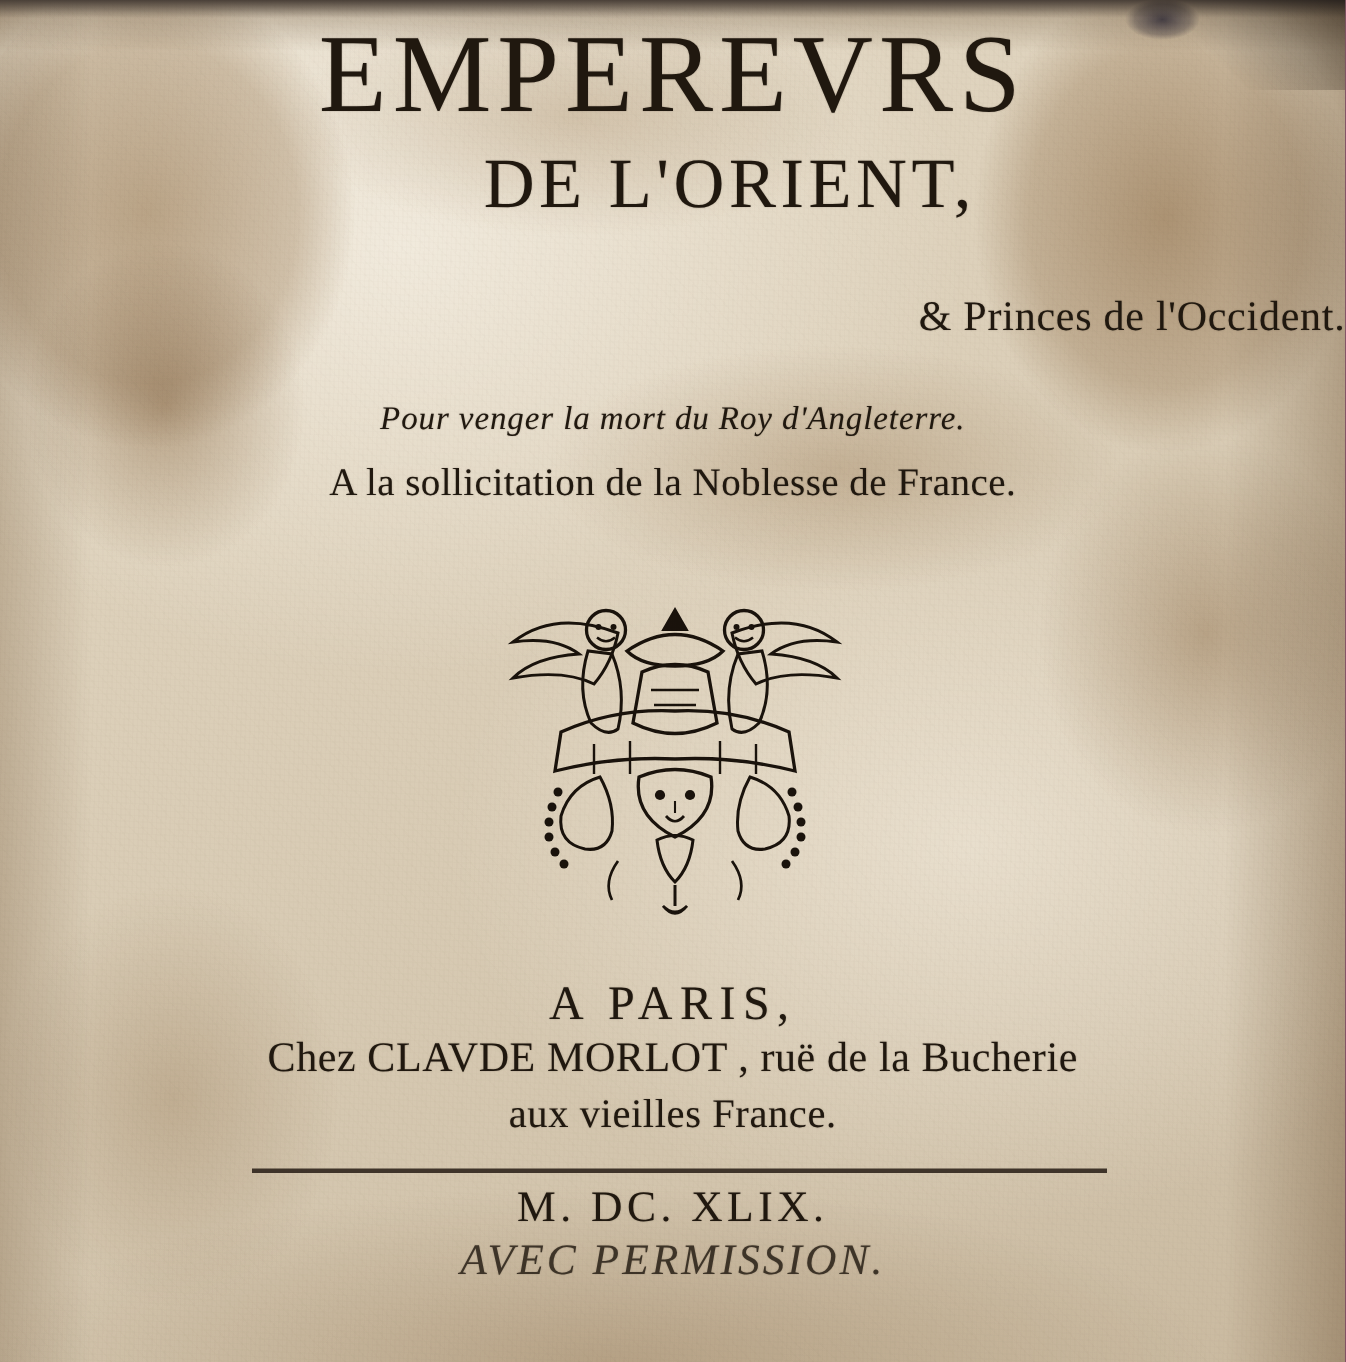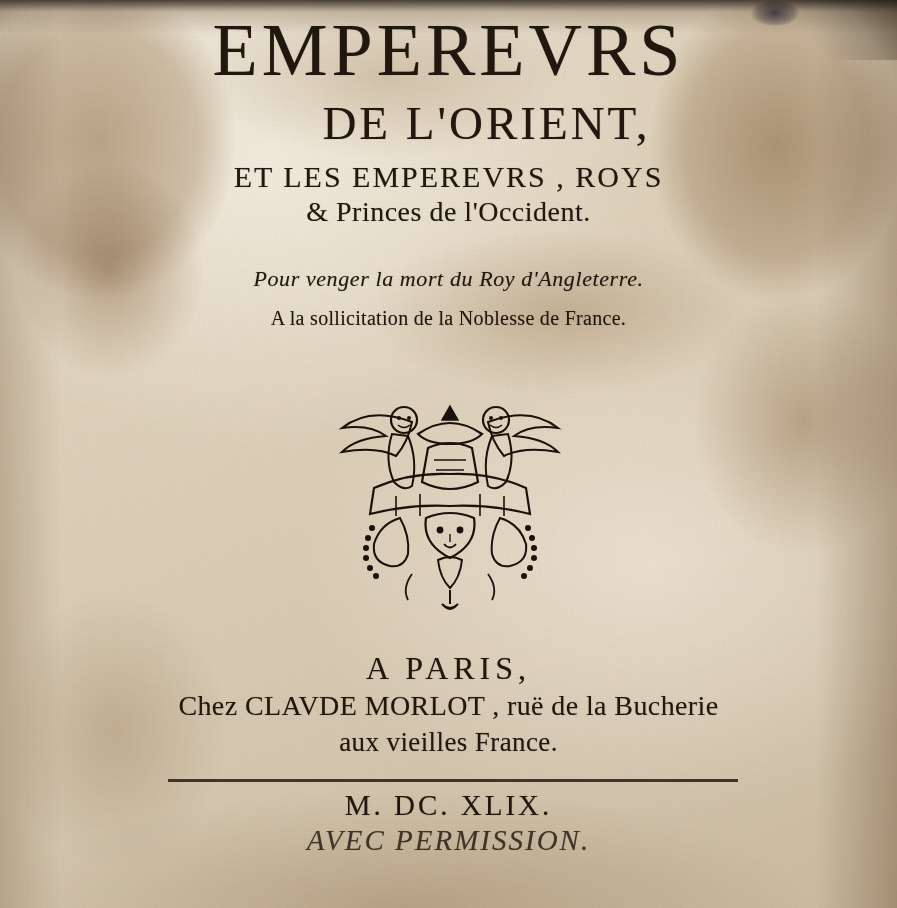--- a/index.html
+++ b/index.html
@@ -137,32 +137,33 @@
   }
   .line3 {
     top: 160px;
     font-size: 30px;
     letter-spacing: 2px;
   }
   .line4 {
     top: 196px;
     font-size: 28px;
     letter-spacing: 0.5px;
+    text-align: right;
   }
   .italic-line {
     top: 250px;
     font-size: 22px;
     font-style: italic;
     letter-spacing: 0.6px;
     font-family: "Liberation Serif", serif;
     margin-top: 16px;
   }
   .line6 {
     top: 307px;
-    font-size: 20px;
+    font-size: 26px;
     letter-spacing: 0.3px;
   }
   .imprint-city {
     top: 650px;
     font-size: 32px;
     letter-spacing: 5px;
   }
   .imprint-1 {
     top: 690px;
     font-size: 28px;
@@ -225,21 +226,20 @@
   <div class="stain stain-edge-r"></div>
   <div class="stain stain-edge-t"></div>
   <div class="top-dark-band"></div>
   <div class="corner-tr-dark"></div>
   <div class="ink-blot"></div>
 
   <div class="content">
 
     <div class="line title-main">EMPEREVRS</div>
     <div class="line title-sub">DE L'ORIENT,</div>
-    <div class="line line3">ET LES EMPEREVRS , ROYS</div>
     <div class="line line4">&amp; Princes de l'Occident.</div>
     <div class="line italic-line">Pour venger la mort du Roy d'Angleterre.</div>
     <div class="line line6">A la sollicitation de la Noblesse de France.</div>
 
     <div class="ornament">
       <svg viewBox="0 0 300 255" width="300" height="255" aria-hidden="true">
         <g fill="#1d160f" stroke="#1d160f" stroke-width="1.4">
 
           <path d="M150 28 l8 14 h-16 z"></path>
           <path d="M118 56 q32 -22 64 0 q-10 10 -32 10 q-22 0 -32 -10 z" fill="none" stroke-width="2.2"></path>

